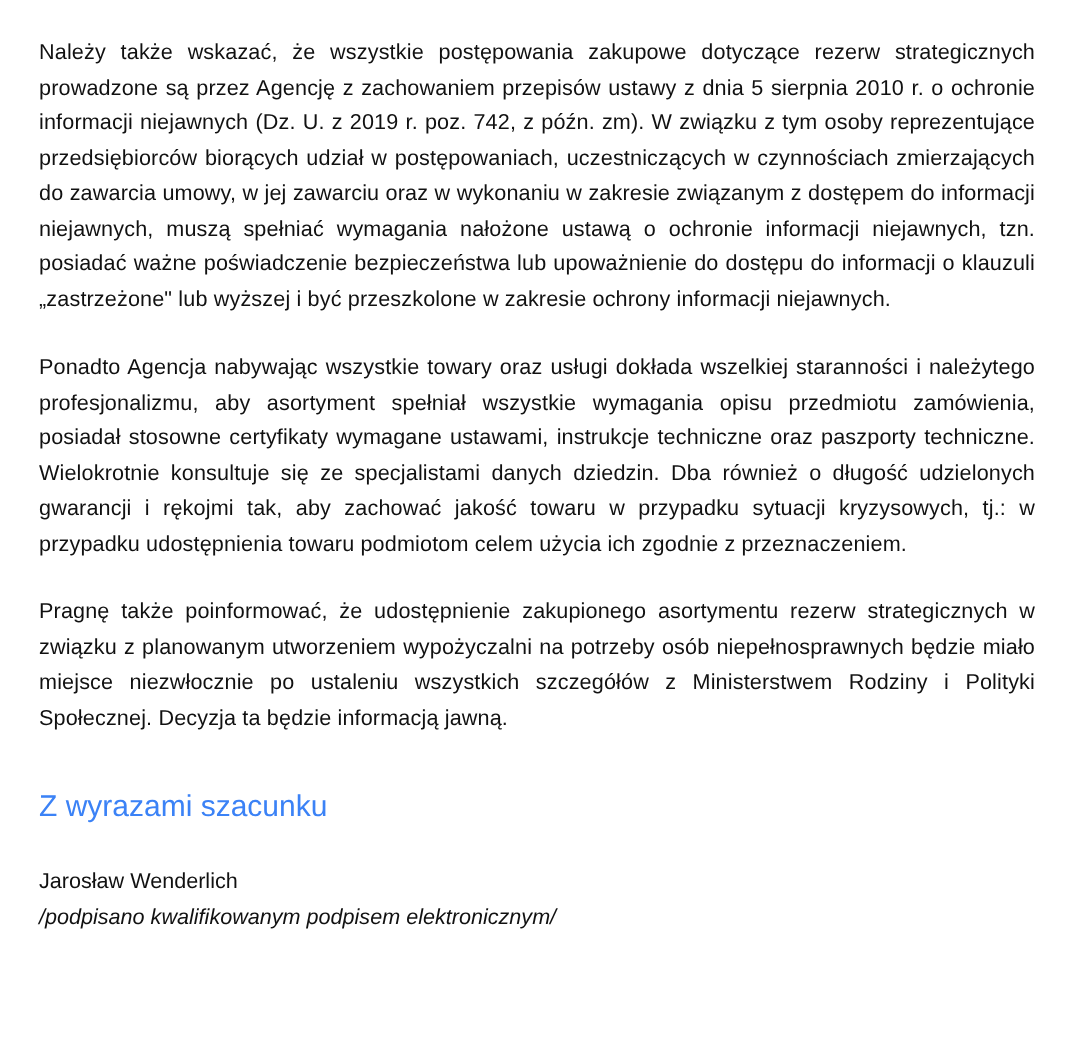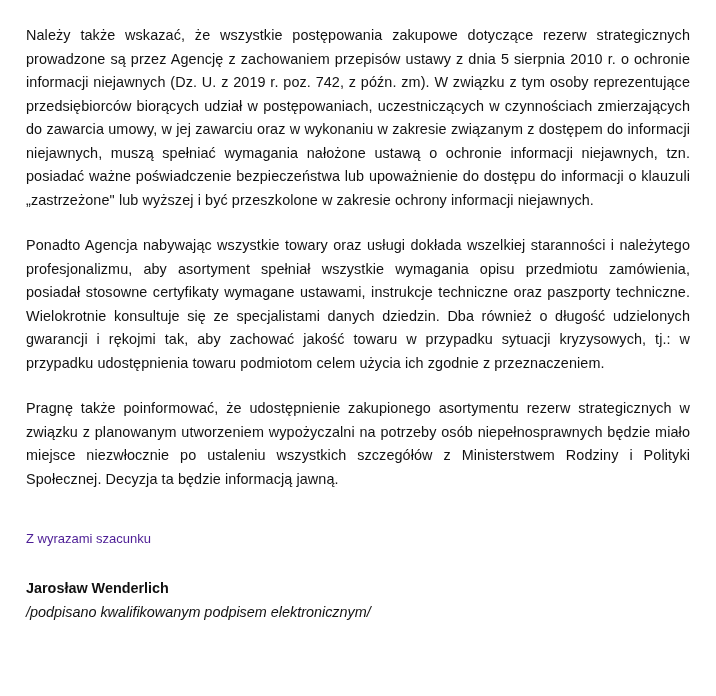--- a/index.html
+++ b/index.html
@@ -27,28 +27,28 @@
     line-height: 23.5px;
     margin: 0 0 22px 0;
     color: #111111;
     letter-spacing: 0.1px;
   }
   .para:last-of-type {
     margin-bottom: 0;
   }
   .closing {
     text-align: left;
-    font-size: 13px;
+    font-size: 20px;
     line-height: 23.5px;
     margin: 36px 0 26px 0;
-    color: #4c1d95;
+    color: #3b82f6;
   }
   .signature-name {
     font-size: 14.4px;
-    font-weight: bold;
+    font-weight: normal;
     line-height: 22px;
     margin: 0 0 2px 0;
     color: #111111;
   }
   .signature-note {
     font-size: 14.4px;
     font-style: italic;
     line-height: 22px;
     margin: 0;
     color: #111111;

